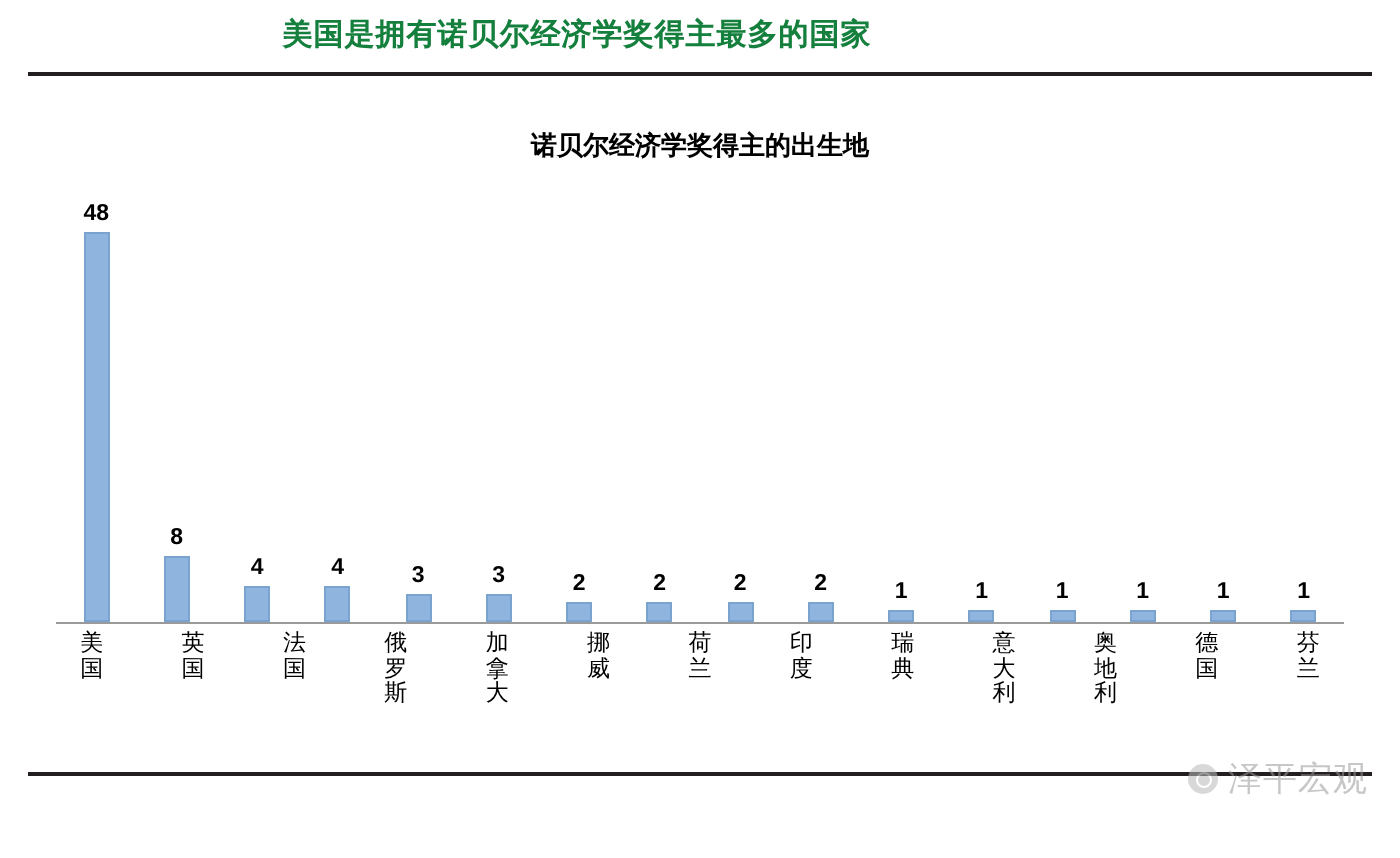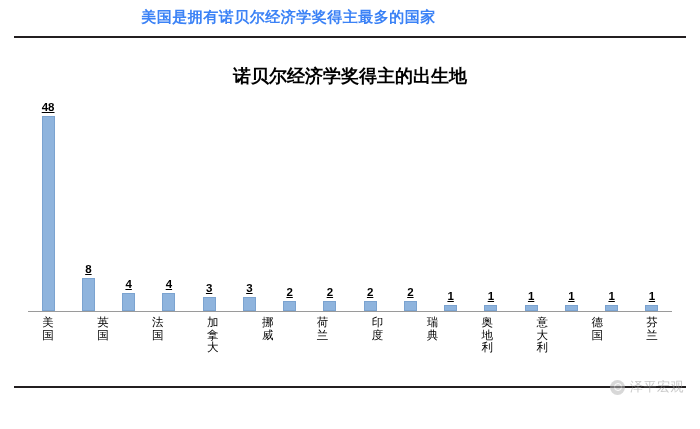--- a/index.html
+++ b/index.html
@@ -23,38 +23,38 @@
   
   .header-title {
     position: absolute;
     top: 8px;
     left: 0;
     width: 577px;
     text-align: center;
     font-size: 15px;
     font-weight: bold;
     letter-spacing: 0.5px;
-    color: #3b82f6;
+    color: #15803d;
   }
   .header-rule {
     position: absolute;
     top: 36px;
     left: 14px;
     width: 672px;
     height: 2px;
     background: #231f20;
   }
   
   .chart-title {
     position: absolute;
     top: 64px;
     left: 0;
     width: 700px;
     text-align: center;
-    font-size: 18px;
+    font-size: 13px;
     font-weight: bold;
     color: #000000;
   }
   
   .plot {
     position: absolute;
     left: 28px;
     top: 86px;
     width: 644px;
     height: 226px;
@@ -69,21 +69,20 @@
   }
   .bars {
     position: absolute;
     left: 0;
     bottom: 1px;
     width: 644px;
     height: 225px;
     display: flex;
     align-items: flex-end;
     justify-content: space-around;
-    text-decoration: underline;
   }
   .bar-slot {
     width: 40px;
     height: 100%;
     display: flex;
     flex-direction: column;
     align-items: center;
     justify-content: flex-end;
     position: relative;
   }
@@ -164,21 +163,21 @@
     position: absolute;
     left: 3.5px;
     top: 3.5px;
     width: 8px;
     height: 8px;
     border-radius: 50%;
     border: 1.5px solid #ffffff;
     box-sizing: border-box;
   }
   .wm-text {
-    font-size: 13px;
+    font-size: 17px;
     color: #9a9a9a;
     letter-spacing: 0.5px;
   }
 </style>
 </head>
 <body>
 
 <div class="page">
 
   <div class="header-title">美国是拥有诺贝尔经济学奖得主最多的国家</div>
@@ -260,39 +259,42 @@
     <div class="cat-slot">
         <span class="cat-label">美国</span>
       </div>
     <div class="cat-slot">
         <span class="cat-label">英国</span>
       </div>
     <div class="cat-slot">
         <span class="cat-label">法国</span>
       </div>
     <div class="cat-slot">
+        <span class="cat-label">俄罗斯</span>
+      </div>
+    <div class="cat-slot">
         <span class="cat-label">加拿大</span>
       </div>
     <div class="cat-slot">
         <span class="cat-label">挪威</span>
       </div>
     <div class="cat-slot">
         <span class="cat-label">荷兰</span>
       </div>
     <div class="cat-slot">
         <span class="cat-label">印度</span>
       </div>
     <div class="cat-slot">
         <span class="cat-label">瑞典</span>
       </div>
     <div class="cat-slot">
+        <span class="cat-label">意大利</span>
+      </div>
+    <div class="cat-slot">
         <span class="cat-label">奥地利</span>
-      </div>
-    <div class="cat-slot">
-        <span class="cat-label">意大利</span>
       </div>
     <div class="cat-slot">
         <span class="cat-label">德国</span>
       </div>
     <div class="cat-slot">
         <span class="cat-label">芬兰</span>
       </div>
   </div>
 
   <div class="footer-rule"></div>

